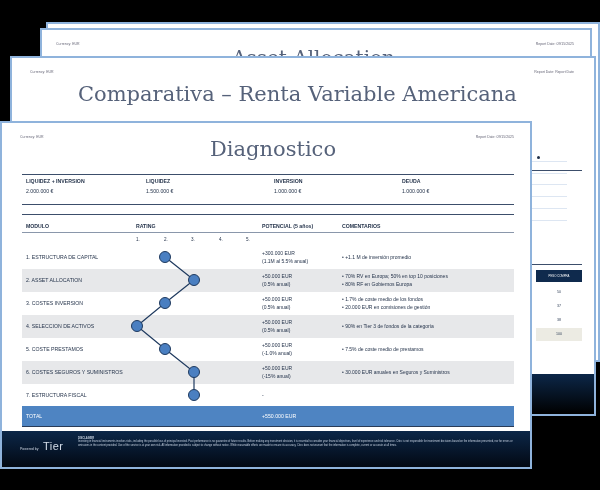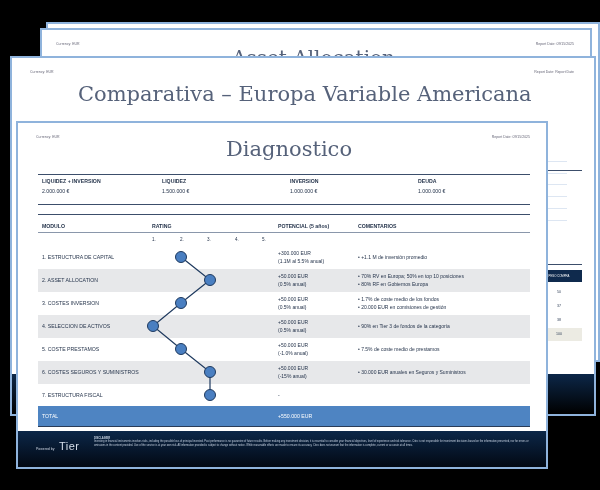--- a/index.html
+++ b/index.html
@@ -2,21 +2,21 @@
 <html><head>
 <meta charset="utf-8">
 <style>
   * { box-sizing: border-box; margin: 0; padding: 0; }
   html, body { width: 600px; height: 490px; background: #000; overflow: hidden; font-family: "Liberation Sans", sans-serif; }
   .stage { position: relative; width: 600px; height: 490px; background: #000; }
   .page { position: absolute; background: #fff; border: 2px solid #8fb3dc; overflow: hidden; }
   .p3 { left: 46px; top: 22px; width: 554px; height: 340px; }
   .p2b { left: 40px; top: 28px; width: 552px; height: 340px; }
   .p2 { left: 10px; top: 56px; width: 586px; height: 360px; }
-  .p1 { left: 16px; top: 121px; width: 532px; height: 348px; }
+  .p1 { left: 0; top: 121px; width: 532px; height: 348px; }
   .cur { position: absolute; font-size: 3.5px; color: #667; }
   .rdate { position: absolute; font-size: 3.5px; color: #667; }
   .serif-title { position: absolute; font-family: "DejaVu Serif", "Liberation Serif", serif; color: #56627a; white-space: nowrap; }
   .aa-title { left: 190px; top: 16px; font-size: 20px; }
   .cmp-title { left: 66px; top: 24px; font-size: 21px; }
   .diag-title { left: 208px; top: 14px; font-size: 21px; }
   .darkbar { position: absolute; background: linear-gradient(#0c2748, #000); }
   .hline { position: absolute; height: 1px; background: #3c4e6b; }
   .kpi { position: absolute; top: 55px; font-size: 5.2px; color: #1f2e46; }
   .kpi .lbl { font-weight: bold; }
@@ -52,21 +52,21 @@
   <div class="page p2b">
     <div class="cur" style="left:14px;top:12px;">Currency: EUR</div>
     <div class="rdate" style="right:16px;top:12px;">Report Date: 09/15/2025</div>
     <div class="serif-title aa-title">Asset Allocation</div>
     <div class="darkbar" style="left:0;bottom:0;width:552px;height:44px;"></div>
   </div>
 
   <div class="page p2">
     <div class="cur" style="left:18px;top:12px;">Currency: EUR</div>
     <div class="rdate" style="right:20px;top:12px;">Report Date: Report Date</div>
-    <div class="serif-title cmp-title">Comparativa – Europa Variable Americana</div>
+    <div class="serif-title cmp-title">Comparativa – Renta Variable Americana</div>
     <div class="hline" style="left:520px;top:112px;width:50px;"></div>
     <div style="position:absolute;left:525px;top:98px;width:3px;height:3px;border-radius:50%;background:#1f2e46;"></div>
     <div class="hline" style="left:520px;top:103px;width:35px;background:#dde6f2;"></div>
     <div class="hline" style="left:520px;top:115px;width:35px;background:#dde6f2;"></div>
     <div class="hline" style="left:520px;top:126px;width:35px;background:#dde6f2;"></div>
     <div class="hline" style="left:520px;top:138px;width:35px;background:#dde6f2;"></div>
     <div class="hline" style="left:520px;top:150px;width:35px;background:#dde6f2;"></div>
     <div class="hline" style="left:520px;top:162px;width:35px;background:#dde6f2;"></div>
     <div class="hline" style="left:520px;top:206px;width:50px;"></div>
     <div class="darkbar" style="left:0;bottom:0;width:586px;height:40px;"></div>

